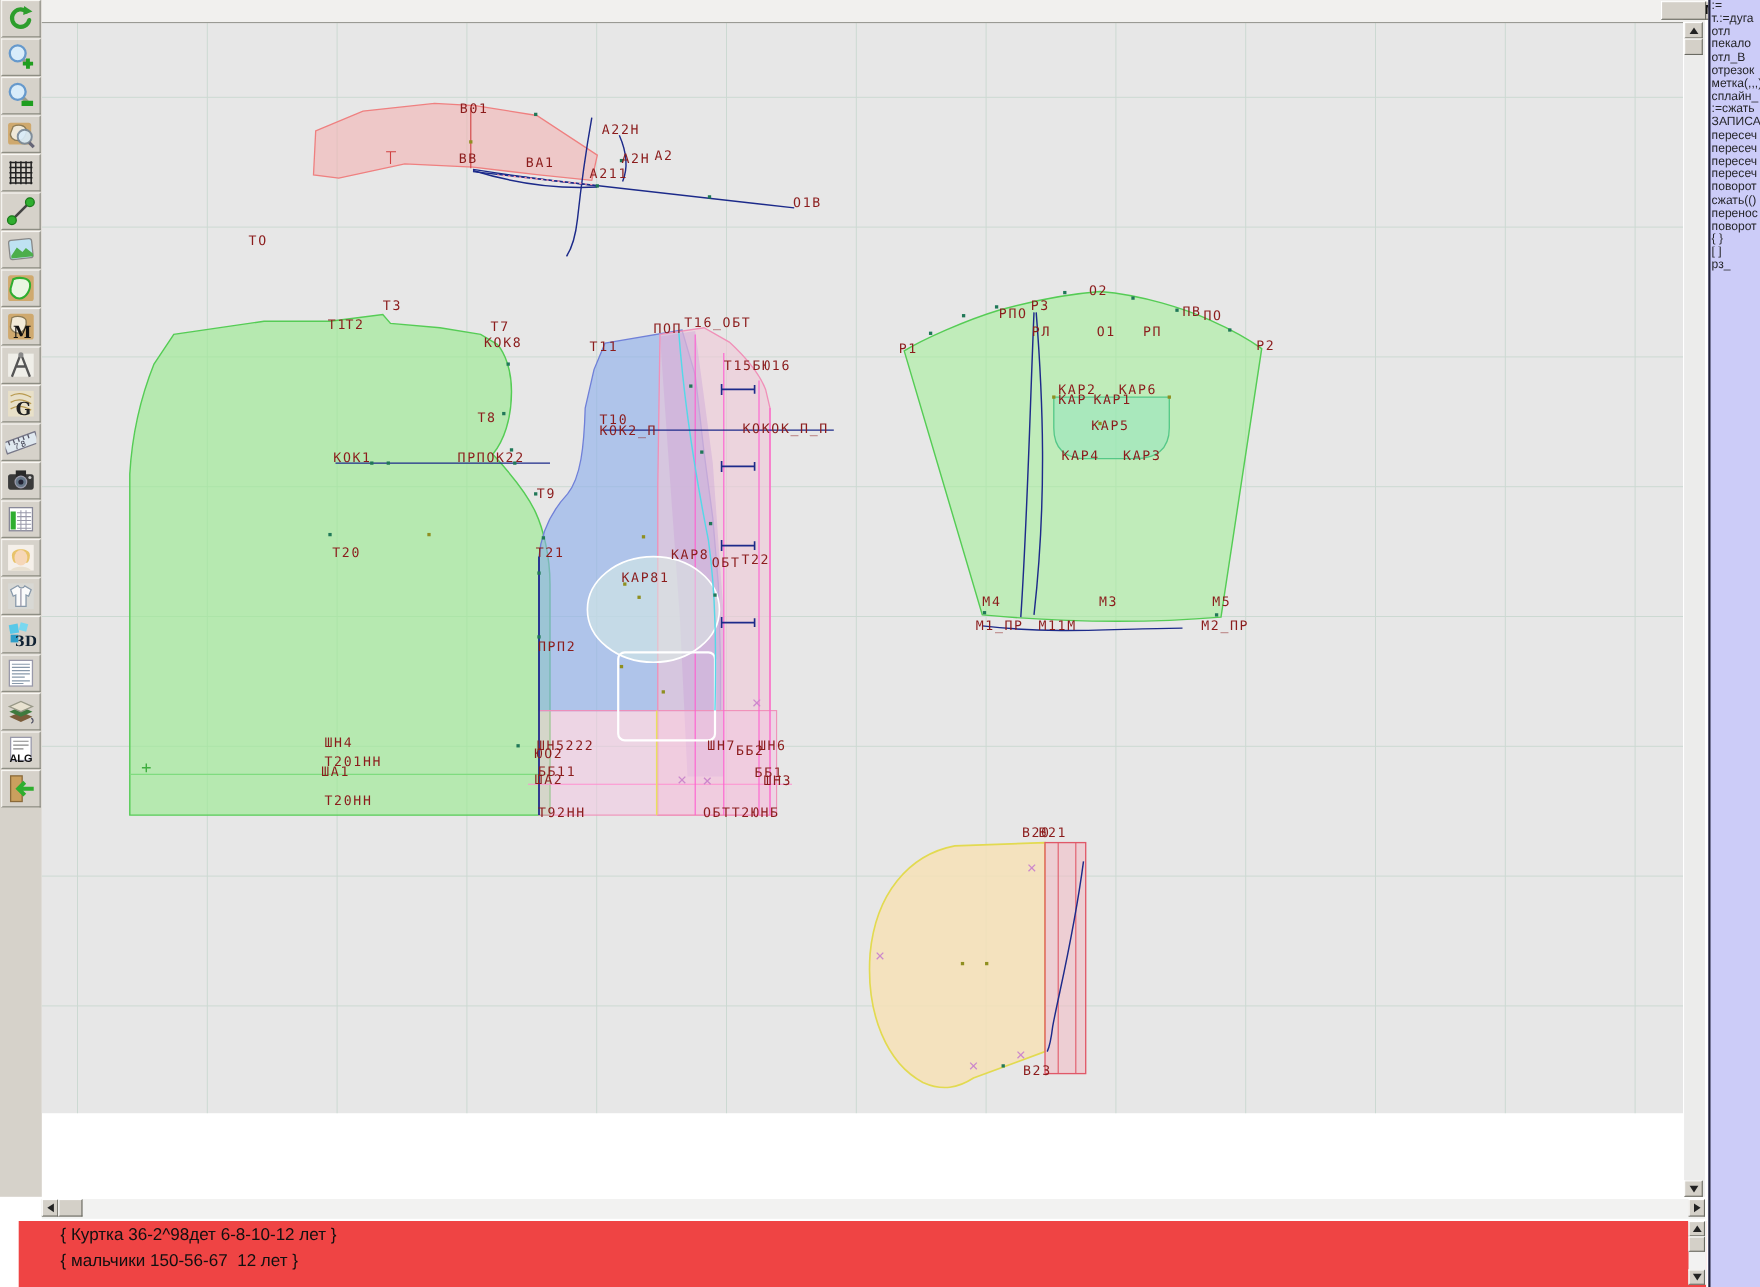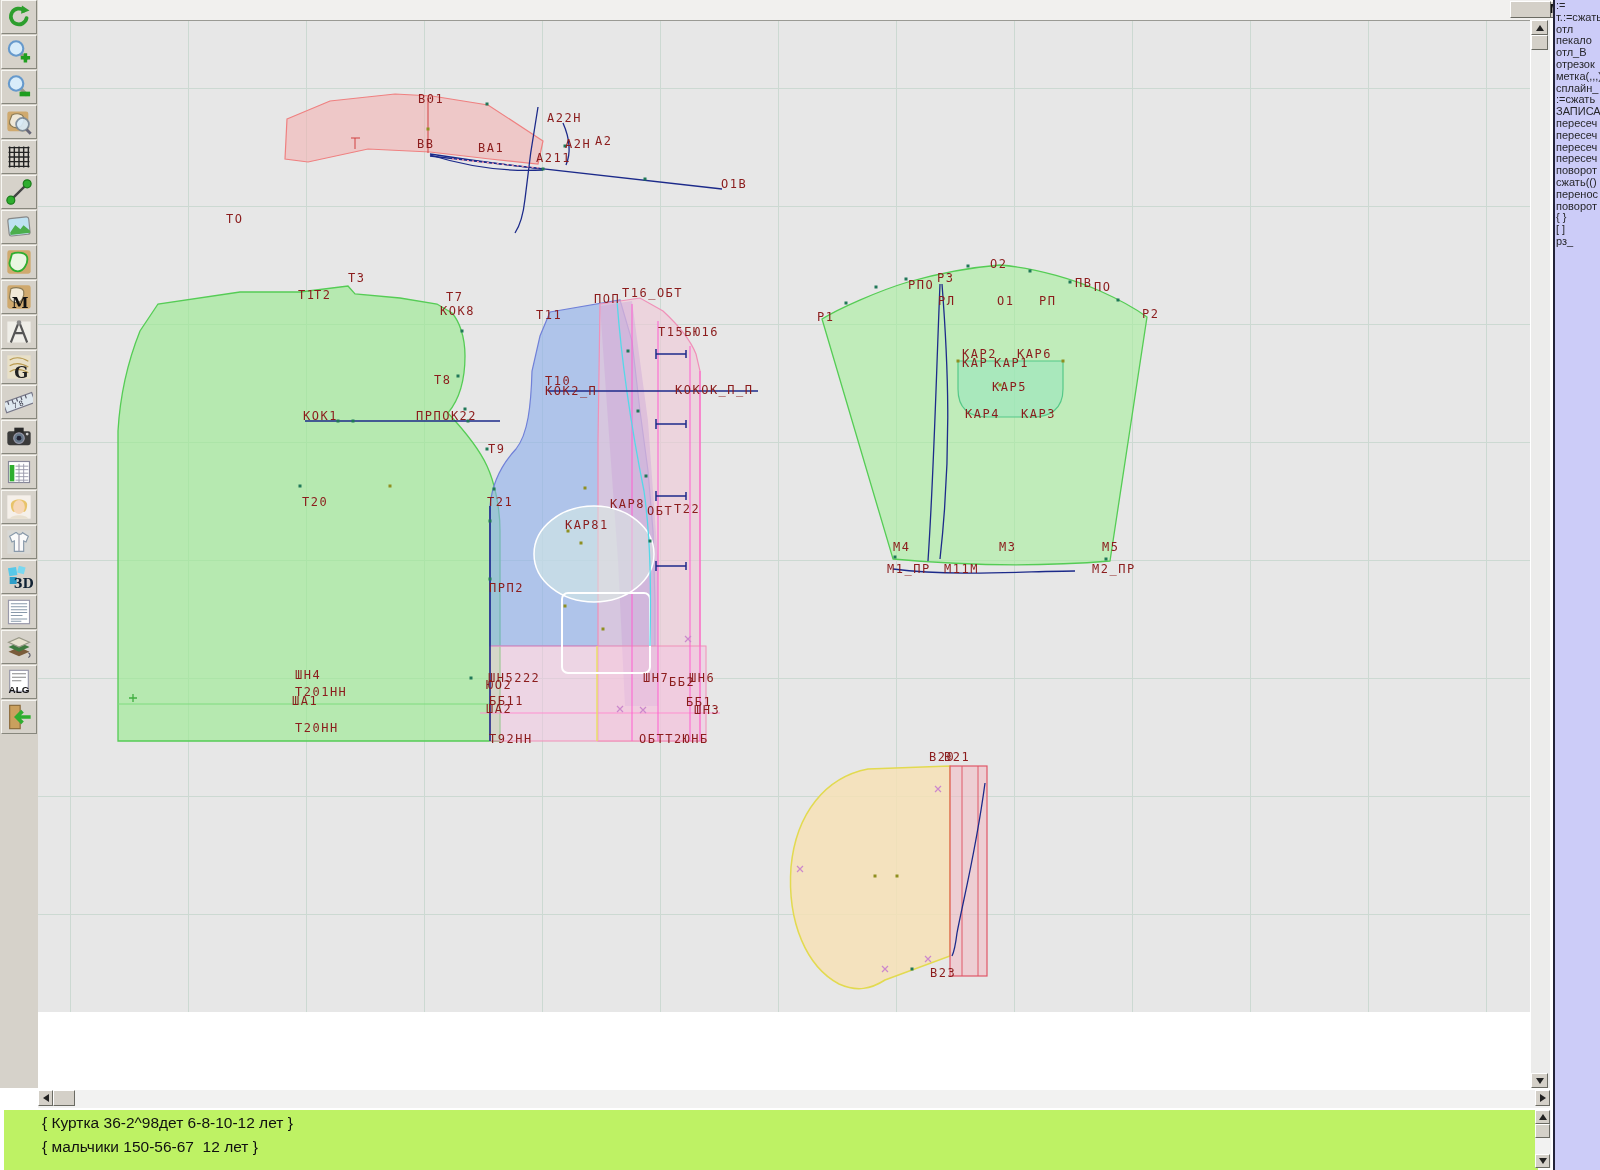--- a/index.html
+++ b/index.html
@@ -29,21 +29,21 @@
   .hscroll .sb-btn{width:15px;height:16px;}
   .sb-thumb{background:#d4d0c8;border:1px solid;box-sizing:border-box;border-color:#fff #6a6a62 #6a6a62 #fff;}
   .vscroll .sb-thumb{height:15px;width:17px;}
   .hscroll .sb-thumb{width:22px;height:16px;}
   .tri-up{width:0;height:0;border-left:4px solid transparent;border-right:4px solid transparent;border-bottom:6px solid #222;}
   .tri-down{width:0;height:0;border-left:4px solid transparent;border-right:4px solid transparent;border-top:6px solid #222;}
   .tri-left{width:0;height:0;border-top:4px solid transparent;border-bottom:4px solid transparent;border-right:6px solid #222;}
   .tri-right{width:0;height:0;border-top:4px solid transparent;border-bottom:4px solid transparent;border-left:6px solid #222;}
   .spacer{flex:1;}
   
-  .statusarea{position:absolute;left:4px;top:1110px;width:1534px;height:60px;background:#bef264;}
+  .statusarea{position:absolute;left:17px;top:1110px;width:1534px;height:60px;background:#ef4444;}
   .status-line{margin:2px 0 0 38px;font-size:15.5px;color:#101010;white-space:pre;line-height:22px;}
   .status-scroll{position:absolute;left:1535px;top:1110px;width:16px;height:58px;background:#f2f2f1;
     display:flex;flex-direction:column;}
   .status-scroll .sb-btn{width:15px;height:14px;}
   .status-scroll .sb-thumb{width:15px;height:14px;}
   
   .panel{position:absolute;left:1553px;top:0;width:47px;height:1170px;background:#ccccf8;
     border-left:2px solid #23233a;box-sizing:border-box;}
   .panel-item{font-size:11px;line-height:11.8px;color:#26262a;white-space:nowrap;overflow:hidden;
     padding-left:1px;cursor:default;}
@@ -438,21 +438,21 @@
     </div>
   <div class="sb-thumb"></div>
   <div class="spacer"></div>
   <div class="sb-btn">
       <div class="tri-down"></div>
     </div>
 </div>
 
 <div class="panel" id="panel">
     <div class="panel-item">:=</div>
-    <div class="panel-item">т.:=сжать</div>
+    <div class="panel-item">т.:=дуга</div>
     <div class="panel-item">отл</div>
     <div class="panel-item">пекало</div>
     <div class="panel-item">отл_В</div>
     <div class="panel-item">отрезок</div>
     <div class="panel-item">метка(,,,)</div>
     <div class="panel-item">сплайн_</div>
     <div class="panel-item">:=сжать</div>
     <div class="panel-item">ЗАПИСА</div>
     <div class="panel-item">пересеч</div>
     <div class="panel-item">пересеч</div>

